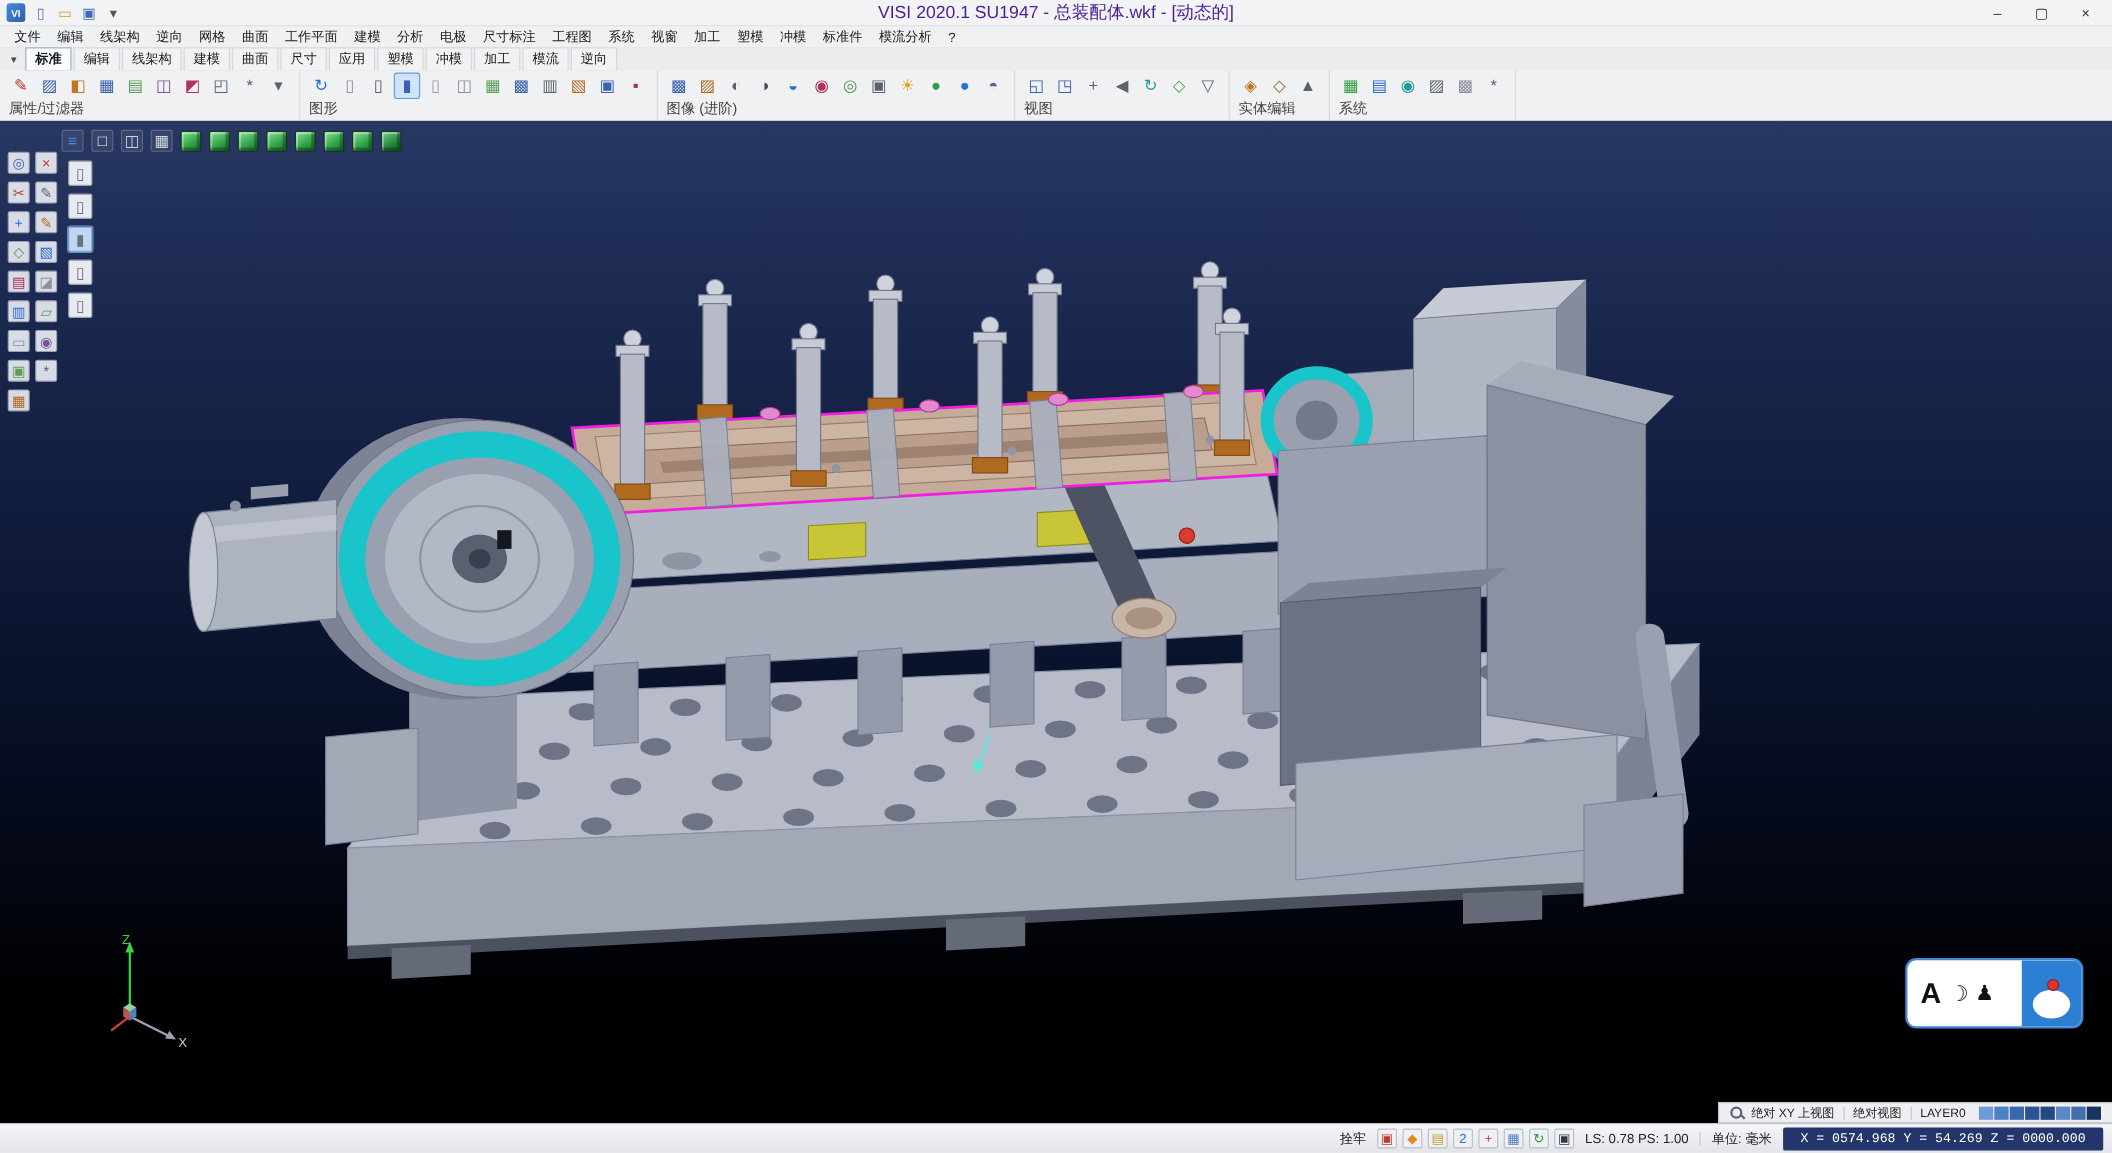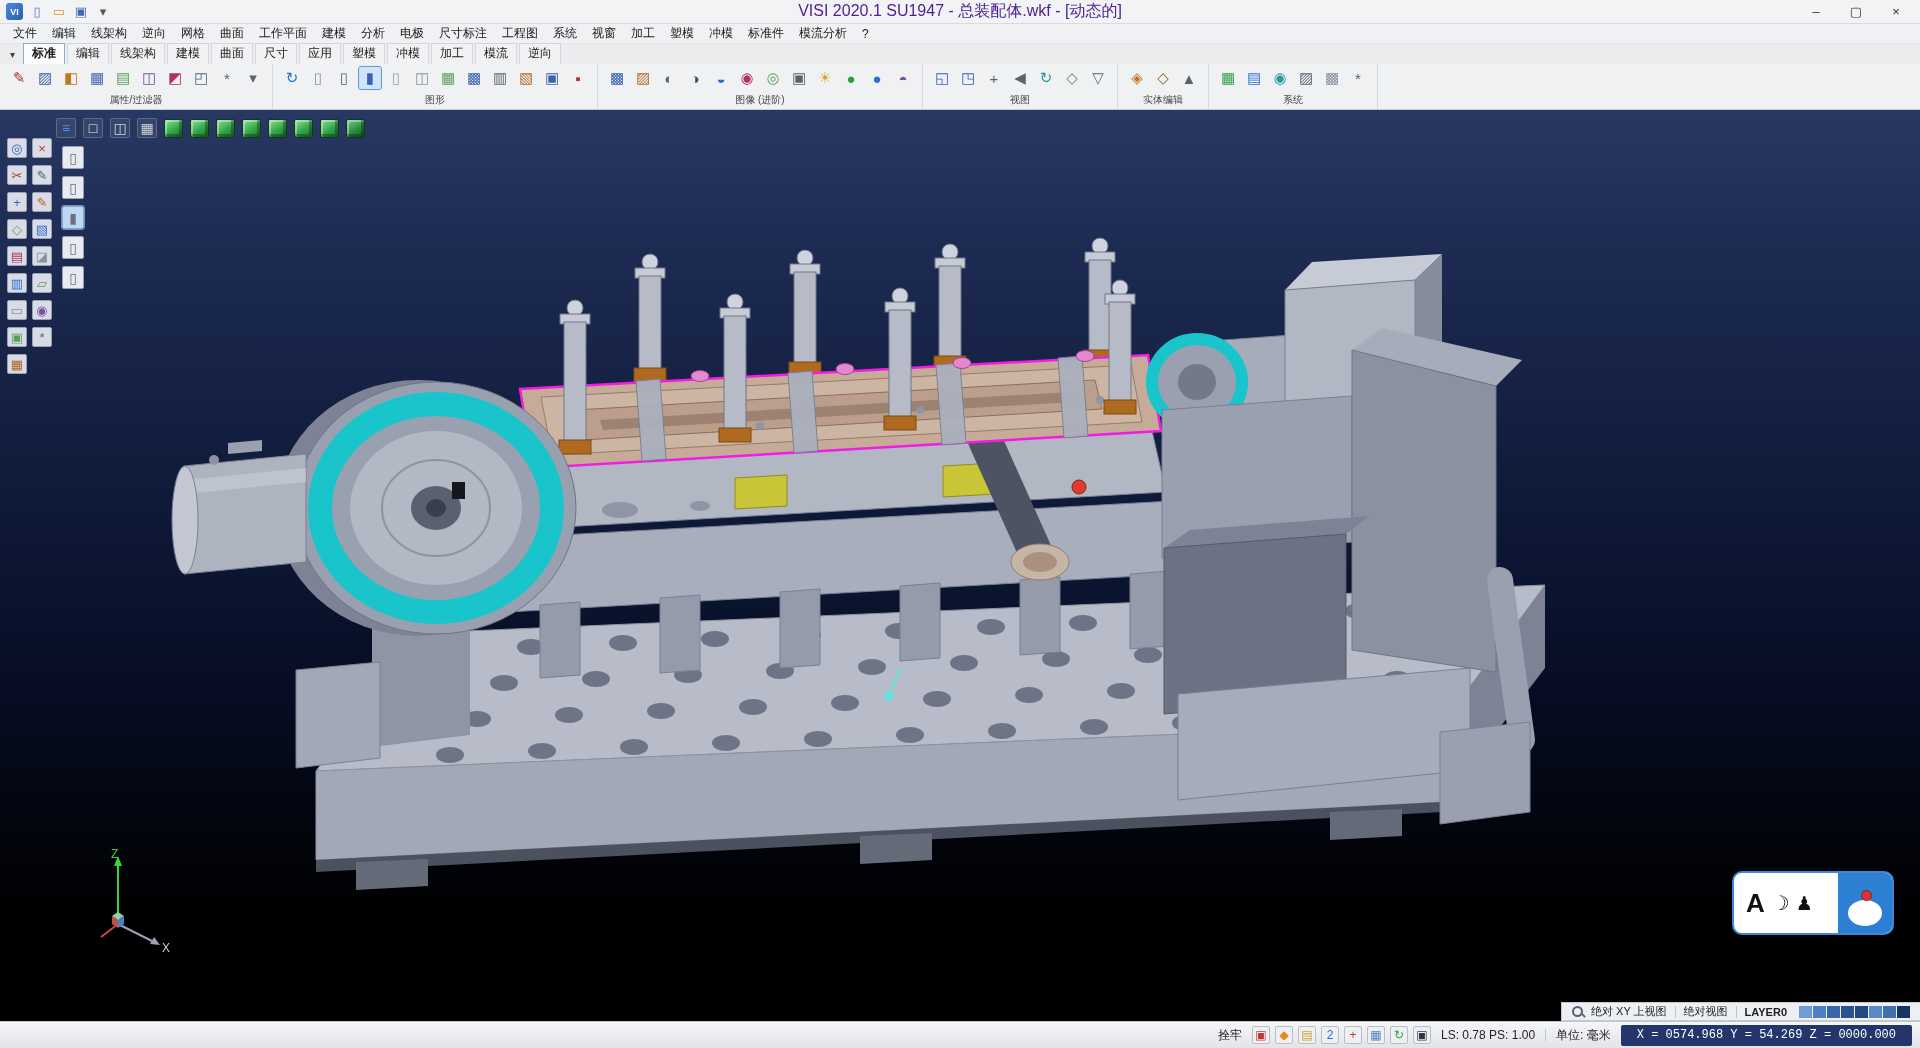--- a/index.html
+++ b/index.html
@@ -33,21 +33,21 @@
 
   
   .ribbon{position:absolute;top:64px;height:46px;left:0;right:0;background:#f0f1f3;
           border-bottom:1px solid #c9ccd2;display:flex;z-index:40}
   .tgroup{display:flex;flex-direction:column;justify-content:space-between;
           padding:3px 8px 1px;border-right:1px solid #d5d8dd}
   .ticons{display:flex;gap:4px;align-items:center}
   .icon{width:22px;height:22px;display:flex;align-items:center;justify-content:center;
         font-size:15px;border-radius:2px}
   .icon.selected{background:#cfe4fa;outline:1px solid #5b9bd5}
-  .tlabel{font-size:10px;color:#444;text-align:center;padding:1px 0}
+  .tlabel{font-size:13px;color:#444;padding:1px 0}
 
   
   .viewport{position:absolute;top:110px;left:0;width:1920px;height:911px;
             background:linear-gradient(180deg,#293863 0%,#1d2b53 15%,#111d3d 38%,#070e25 62%,#000 88%)}
   svg.scene{position:absolute;left:0;top:0}
 
   .vtoolbar{position:absolute;left:56px;top:8px;display:flex;gap:7px;align-items:center}
   .vtoolbar .vbtn{width:20px;height:20px;font-size:14px;display:flex;align-items:center;justify-content:center;
         background:rgba(255,255,255,0.07);border:1px solid rgba(255,255,255,0.2);border-radius:2px}
   .vtoolbar .cube{width:19px;height:19px;border:1px solid #0e3a17;border-radius:2px;
@@ -78,21 +78,21 @@
   .badge-face::after{content:"";position:absolute;left:23px;top:17px;width:9px;height:9px;
          background:#e03030;border-radius:50%;border:1px solid #8c1f17}
 
   
   .statusrow1{position:absolute;top:1002px;height:19px;right:0;display:flex;align-items:center;gap:8px;
               background:#edeff2;border:1px solid #c6c9cf;border-right:none;padding:0 10px;z-index:30;
               font-size:11px;color:#222}
   .sep1{width:1px;height:12px;background:#c0c3c9}
   .palette{display:flex;gap:1px;margin-left:4px}
   .swatch{width:13px;height:12px;display:inline-block}
-  .layer-name{font-weight:bold}
+  .layer-name{font-weight:normal}
   .mag{width:11px;height:11px;border:2px solid #5a6270;border-radius:50%;position:relative;display:inline-block}
   .mag::after{content:"";position:absolute;width:6px;height:2px;background:#5a6270;
               transform:rotate(45deg);right:-5px;bottom:-1px}
 
   .statusrow2{position:absolute;top:1021px;height:27px;left:0;right:0;
               background:linear-gradient(#f5f6f8,#e2e4e8);border-top:1px solid #c2c5cb;
               display:flex;align-items:center;padding:0 8px;gap:10px;z-index:30;font-size:12px;color:#222}
   .flexspace{flex:1}
   .sb-icons{display:flex;gap:5px}
   .sb-icons .icon{width:18px;height:18px;font-size:12px;background:#eef0f3;border:1px solid #b9bdc6}

